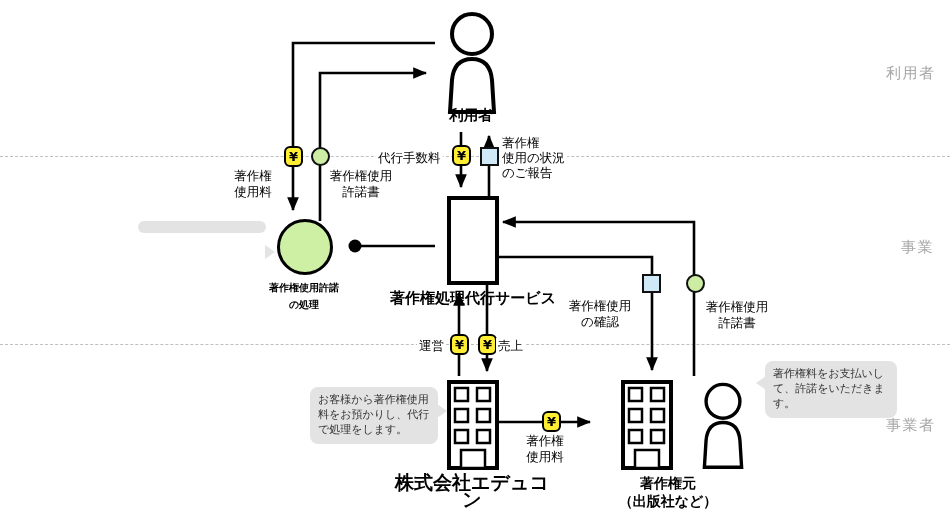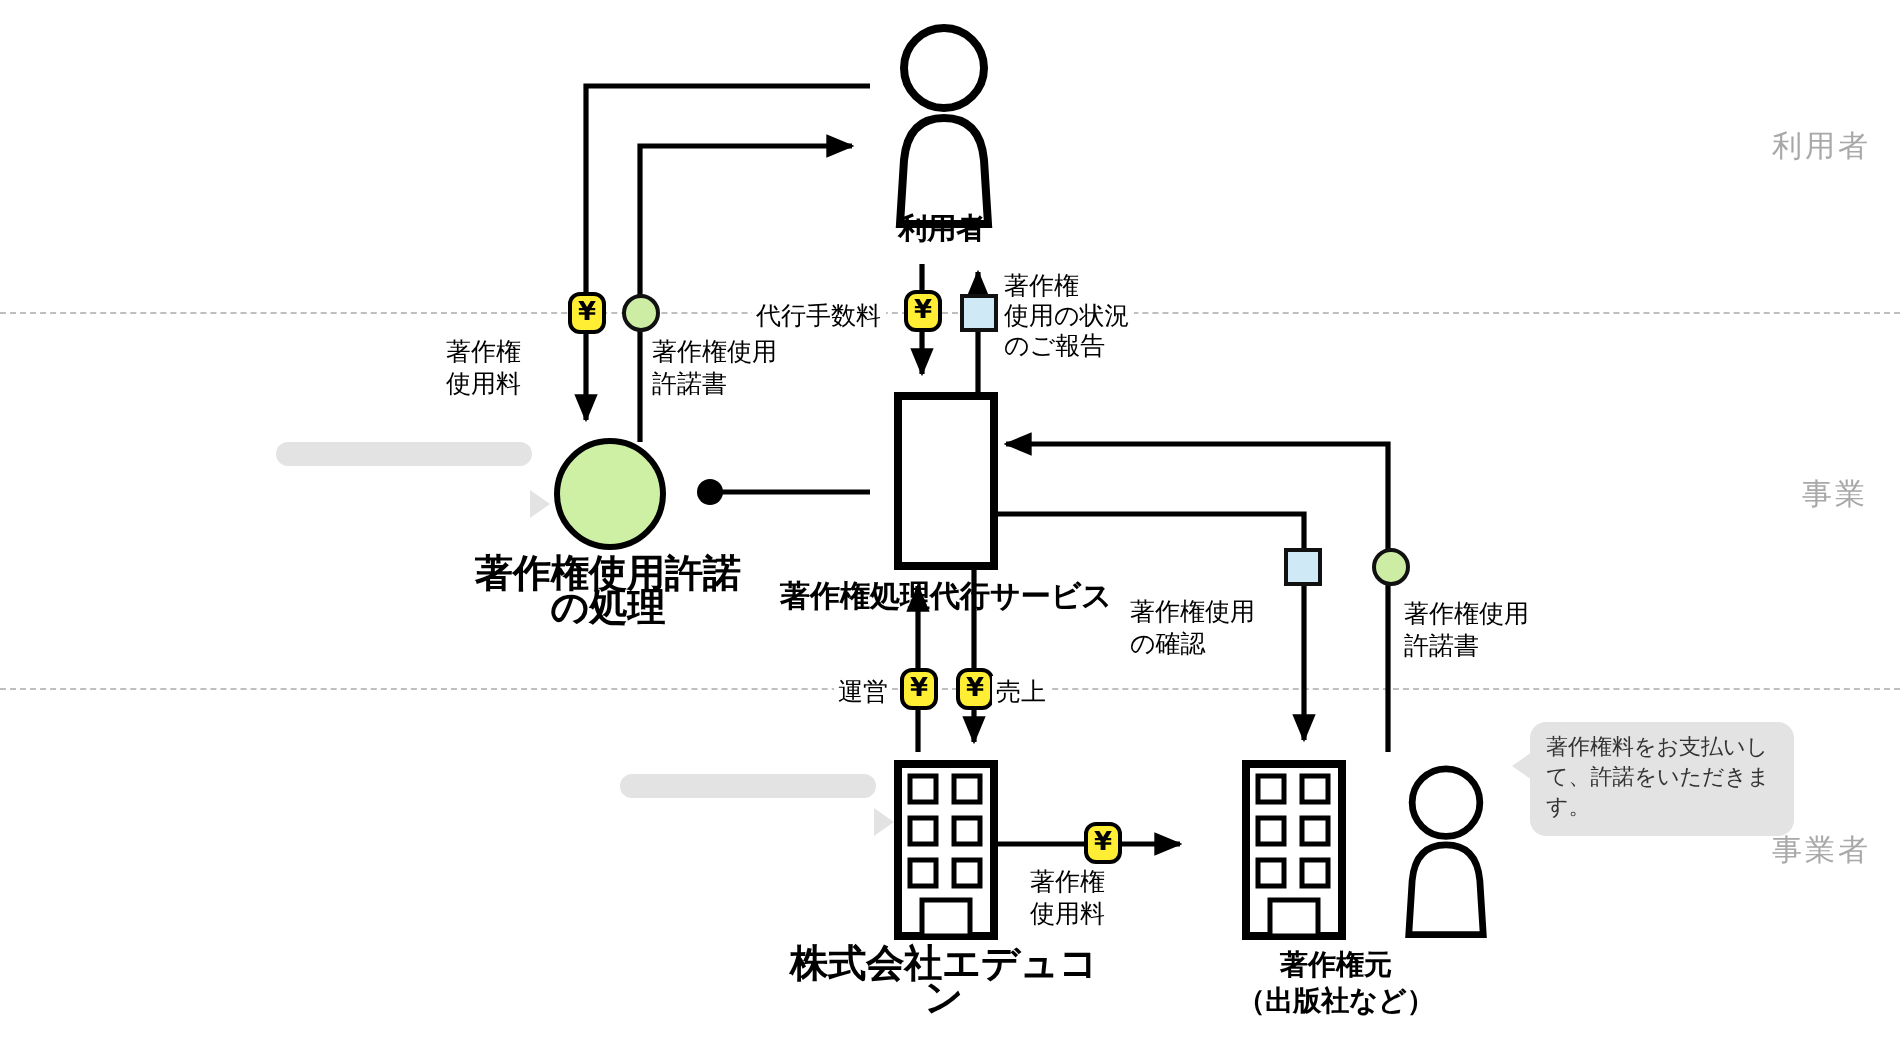--- a/index.html
+++ b/index.html
@@ -7,21 +7,21 @@
     --process-green:#cdf0a4; --callout-bg:#e3e3e3; --zone-label:#a8a8a8; --divider:#bfbfbf;
   }
   *{margin:0;padding:0;box-sizing:border-box;}
   body{font-family:"DejaVu Sans",sans-serif;background:#fff;}
   #stage{position:relative;width:950px;height:520px;background:#fff;overflow:hidden;}
   .divider{position:absolute;left:0;width:950px;height:0;border-top:1px dashed var(--divider);}
   .zone-label{position:absolute;color:var(--zone-label);font-size:15px;letter-spacing:1.5px;white-space:nowrap;}
   svg.layer{position:absolute;left:0;top:0;}
   .node{position:absolute;}
   .nlabel{position:absolute;font-weight:bold;color:#000;text-align:center;line-height:17px;}
-  .elabel{position:absolute;font-size:12.5px;color:#000;text-align:left;line-height:16px;white-space:nowrap;}
+  .elabel{position:absolute;font-size:12.5px;color:#000;text-align:center;line-height:16px;white-space:nowrap;}
   .elabel.onLine{background:#fff;padding:0 2px;}
   .elabel.leftAlign{text-align:left;}
   .chip{position:absolute;display:flex;align-items:center;justify-content:center;}
   .yen{width:19px;height:21px;background:var(--yen-bg);border:2.5px solid #000;border-radius:6px;
        font-weight:bold;font-size:13px;color:#000;}
   .bluebox{width:19px;height:19px;background:var(--report-blue);border:2.5px solid #111;}
   .greendot{width:19px;height:19px;background:var(--doc-green);border:2px solid #111;border-radius:50%;}
   .bigcircle{position:absolute;width:56px;height:56px;border:3.5px solid #000;border-radius:50%;background:var(--process-green);}
   .procbox{position:absolute;width:52px;height:89px;border:4px solid #000;background:#fff;}
   .callout{position:absolute;background:var(--callout-bg);border-radius:8px;padding:6px 8px;
@@ -63,21 +63,21 @@
     <circle cx="355" cy="246" r="6.5" fill="#000"></circle>
   </svg>
 
   <svg class="node" style="left:441px;top:10px;" width="62" height="104" viewBox="0 0 62 104">
     <circle cx="31" cy="24" r="20" fill="#fff" stroke="#000" stroke-width="4"></circle>
     <path d="M9,102 L11,70 Q13,49 31,49 Q49,49 51,70 L53,102 Z" fill="#fff" stroke="#000" stroke-width="4"></path>
   </svg>
   <div class="nlabel" style="left:431px;top:107px;width:80px;font-size:14.5px;">利用者</div>
 
   <div class="bigcircle" style="left:277px;top:219px;"></div>
-  <div class="nlabel" style="left:229px;top:279px;width:150px;font-size:19px;">
+  <div class="nlabel" style="left:229px;top:279px;width:150px;font-size:10px;">
     <span>著作権使用許諾</span><br>
     <span>の処理</span>
   </div>
 
   <div class="procbox" style="left:447px;top:196px;"></div>
   <div class="nlabel" style="left:383px;top:290px;width:180px;font-size:15px;">著作権処理代行サービス</div>
 
   <svg class="node" style="left:447px;top:380px;" width="52" height="90" viewBox="0 0 52 90">
     <rect x="2" y="2" width="48" height="86" fill="#fff" stroke="#000" stroke-width="4"></rect>
     <g fill="#fff" stroke="#000" stroke-width="2.5">
@@ -149,20 +149,21 @@
   <div class="elabel onLine" style="left:496px;top:338px;">売上</div>
   <div class="elabel" style="left:515px;top:433px;width:60px;">
     <span>著作権</span><br>
     <span>使用料</span>
   </div>
 
   <div class="callout" style="left:138px;top:221px;width:128px;">
     <span class="tail tail-right" style="top:24px;"></span>
   </div>
   <div class="callout" style="left:310px;top:387px;width:128px;">
+    <span>お客様から著作権使用料をお預かりし、代行で処理をします。</span>
     <span class="tail tail-right" style="top:17px;"></span>
   </div>
   <div class="callout" style="left:765px;top:361px;width:132px;">
     <span>著作権料をお支払いして、許諾をいただきます。</span>
     <span class="tail tail-left" style="top:15px;"></span>
   </div>
 
 </div>
 
 </body></html>

